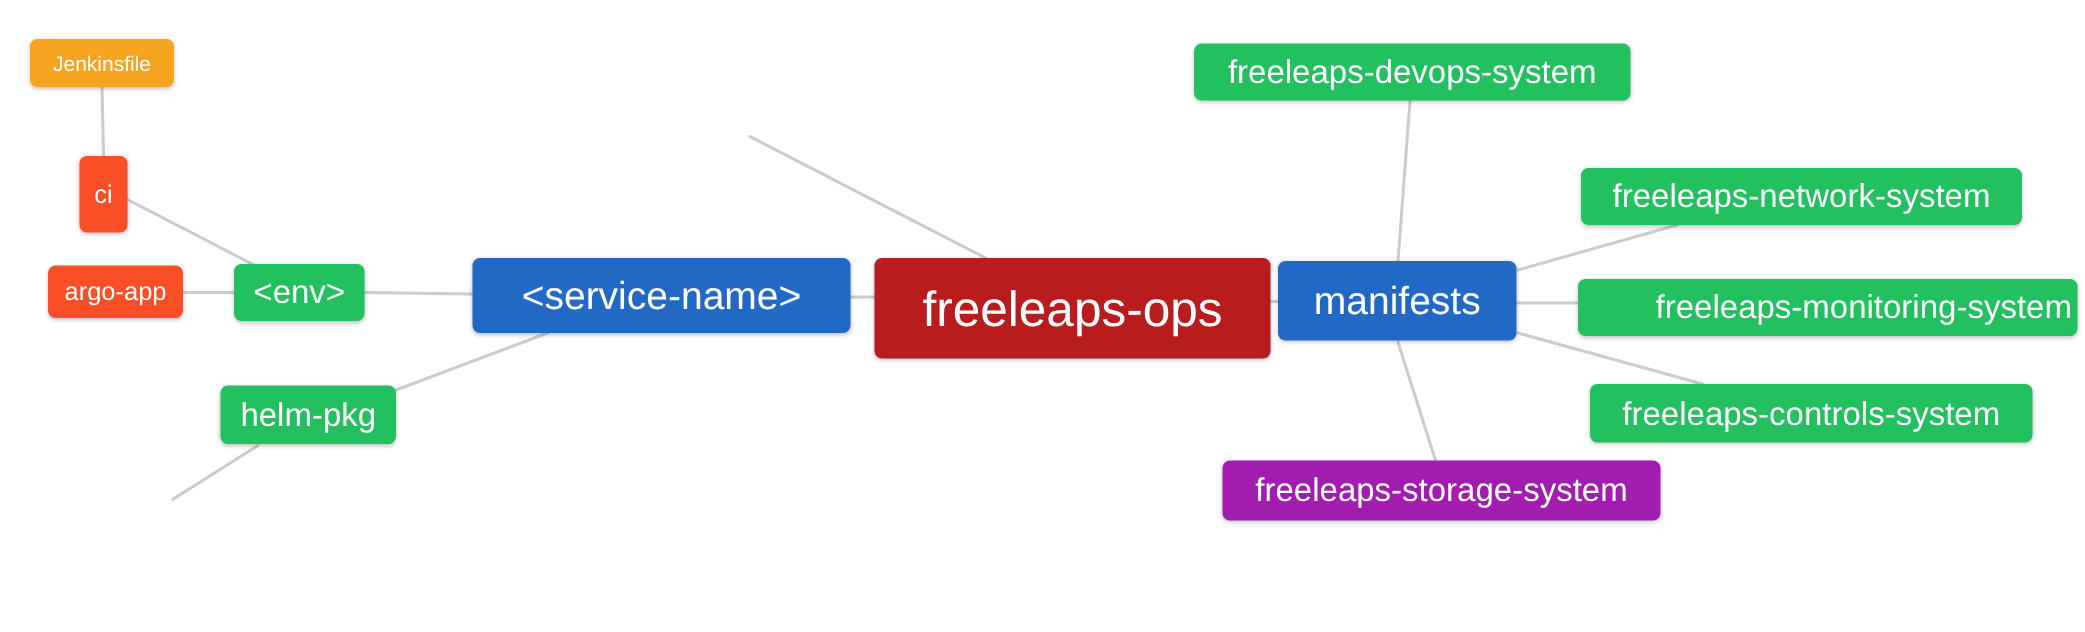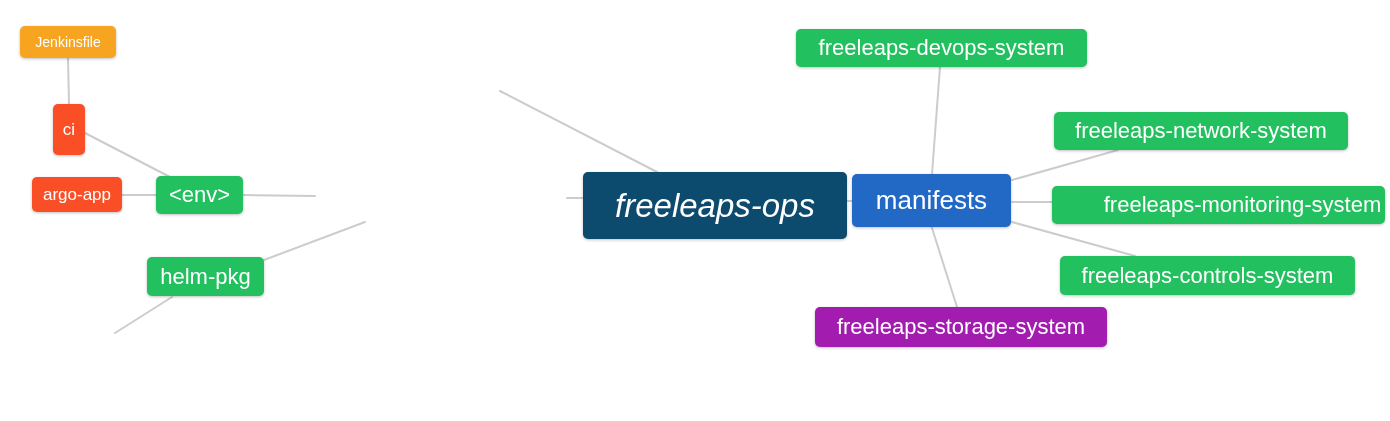--- a/index.html
+++ b/index.html
@@ -56,20 +56,21 @@
       <line x1="1012" y1="202" x2="1052" y2="202" stroke="#CCCCCC" stroke-width="2" stroke-linecap="round"></line>
       <line x1="1012" y1="222" x2="1135" y2="256" stroke="#CCCCCC" stroke-width="2" stroke-linecap="round"></line>
       <line x1="932" y1="228" x2="957" y2="307" stroke="#CCCCCC" stroke-width="2" stroke-linecap="round"></line>
     </svg>
 
 <div class="mm-node" style="left: 20px; top: 26px; width: 96px; height: 32px; font-size: 14px; background: rgb(247, 165, 33); color: rgb(255, 255, 255);">Jenkinsfile</div>
     <div class="mm-node" style="left: 53px; top: 104px; width: 32px; height: 51px; font-size: 17px; background: rgb(250, 78, 38); color: rgb(255, 255, 255);">ci</div>
     <div class="mm-node" style="left: 32px; top: 177px; width: 90px; height: 35px; font-size: 17px; background: rgb(250, 78, 38); color: rgb(255, 255, 255);">argo-app</div>
     <div class="mm-node" style="left: 156px; top: 176px; width: 87px; height: 38px; font-size: 22px; background: rgb(34, 192, 94); color: rgb(255, 255, 255);">&lt;env&gt;</div>
     <div class="mm-node" style="left: 147px; top: 257px; width: 117px; height: 39px; font-size: 22px; background: rgb(34, 192, 94); color: rgb(255, 255, 255);">helm-pkg</div>
-    <div class="mm-node" style="left: 583px; top: 172px; width: 264px; height: 67px; font-size: 33px; background: #0c4a6e; color: rgb(255, 255, 255); font-style: italic;">freeleaps-ops</div>
+    <div class="mm-node" style="left: 315px; top: 172px; width: 252px; height: 50px; font-size: 26px; background: rgb(34, 105, 198); color: rgb(255, 255, 255);">&lt;service-name&gt;</div>
+    <div class="mm-node" style="left: 583px; top: 172px; width: 264px; height: 67px; font-size: 33px; background: #b91c1c; color: rgb(255, 255, 255);">freeleaps-ops</div>
     <div class="mm-node" style="left: 852px; top: 174px; width: 159px; height: 53px; font-size: 26px; background: rgb(34, 105, 198); color: rgb(255, 255, 255);">manifests</div>
     <div class="mm-node" style="left: 1054px; top: 112px; width: 294px; height: 38px; font-size: 22px; background: rgb(34, 192, 94); color: rgb(255, 255, 255);">freeleaps-network-system</div>
     <div class="mm-node" style="left: 796px; top: 29px; width: 291px; height: 38px; font-size: 22px; background: rgb(34, 192, 94); color: rgb(255, 255, 255);">freeleaps-devops-system</div>
     <div class="mm-node" style="left: 1052px; top: 186px; width: 333px; height: 38px; font-size: 22px; background: rgb(34, 192, 94); color: rgb(255, 255, 255); padding-left: 48px;">freeleaps-monitoring-system</div>
     <div class="mm-node" style="left: 1060px; top: 256px; width: 295px; height: 39px; font-size: 22px; background: rgb(34, 192, 94); color: rgb(255, 255, 255);">freeleaps-controls-system</div>
     <div class="mm-node" style="left: 815px; top: 307px; width: 292px; height: 40px; font-size: 22px; background: #a21caf; color: rgb(255, 255, 255);">freeleaps-storage-system</div>
   </div>
 
 </body></html>

